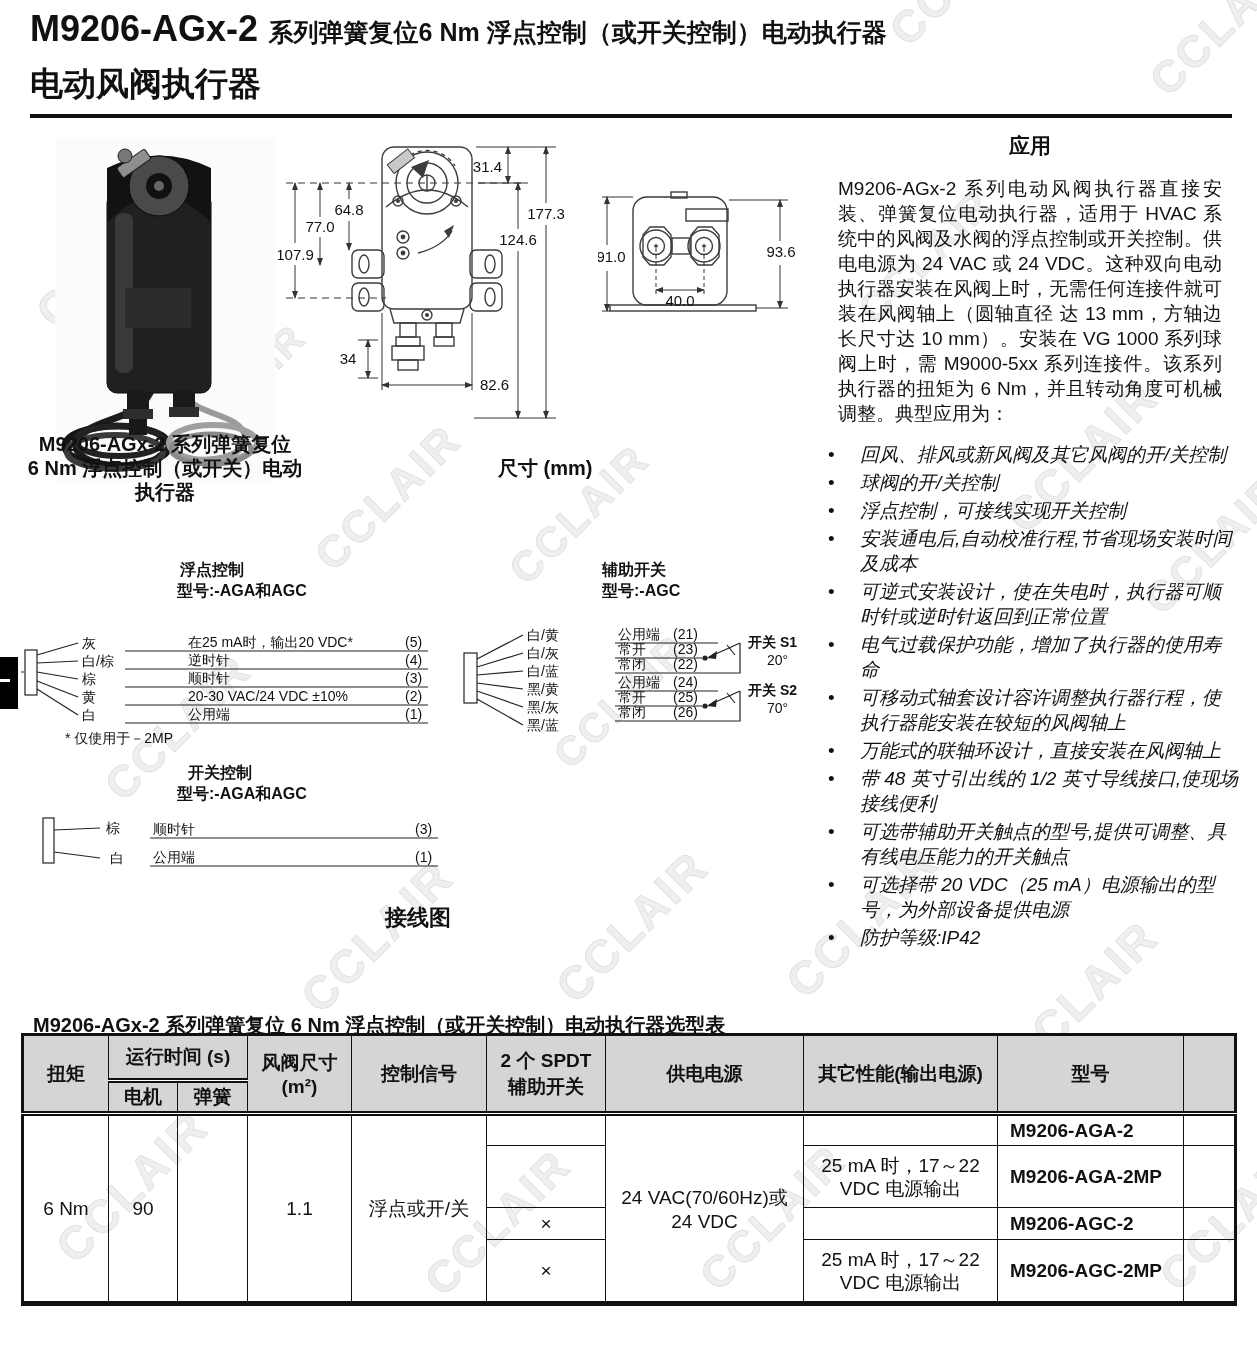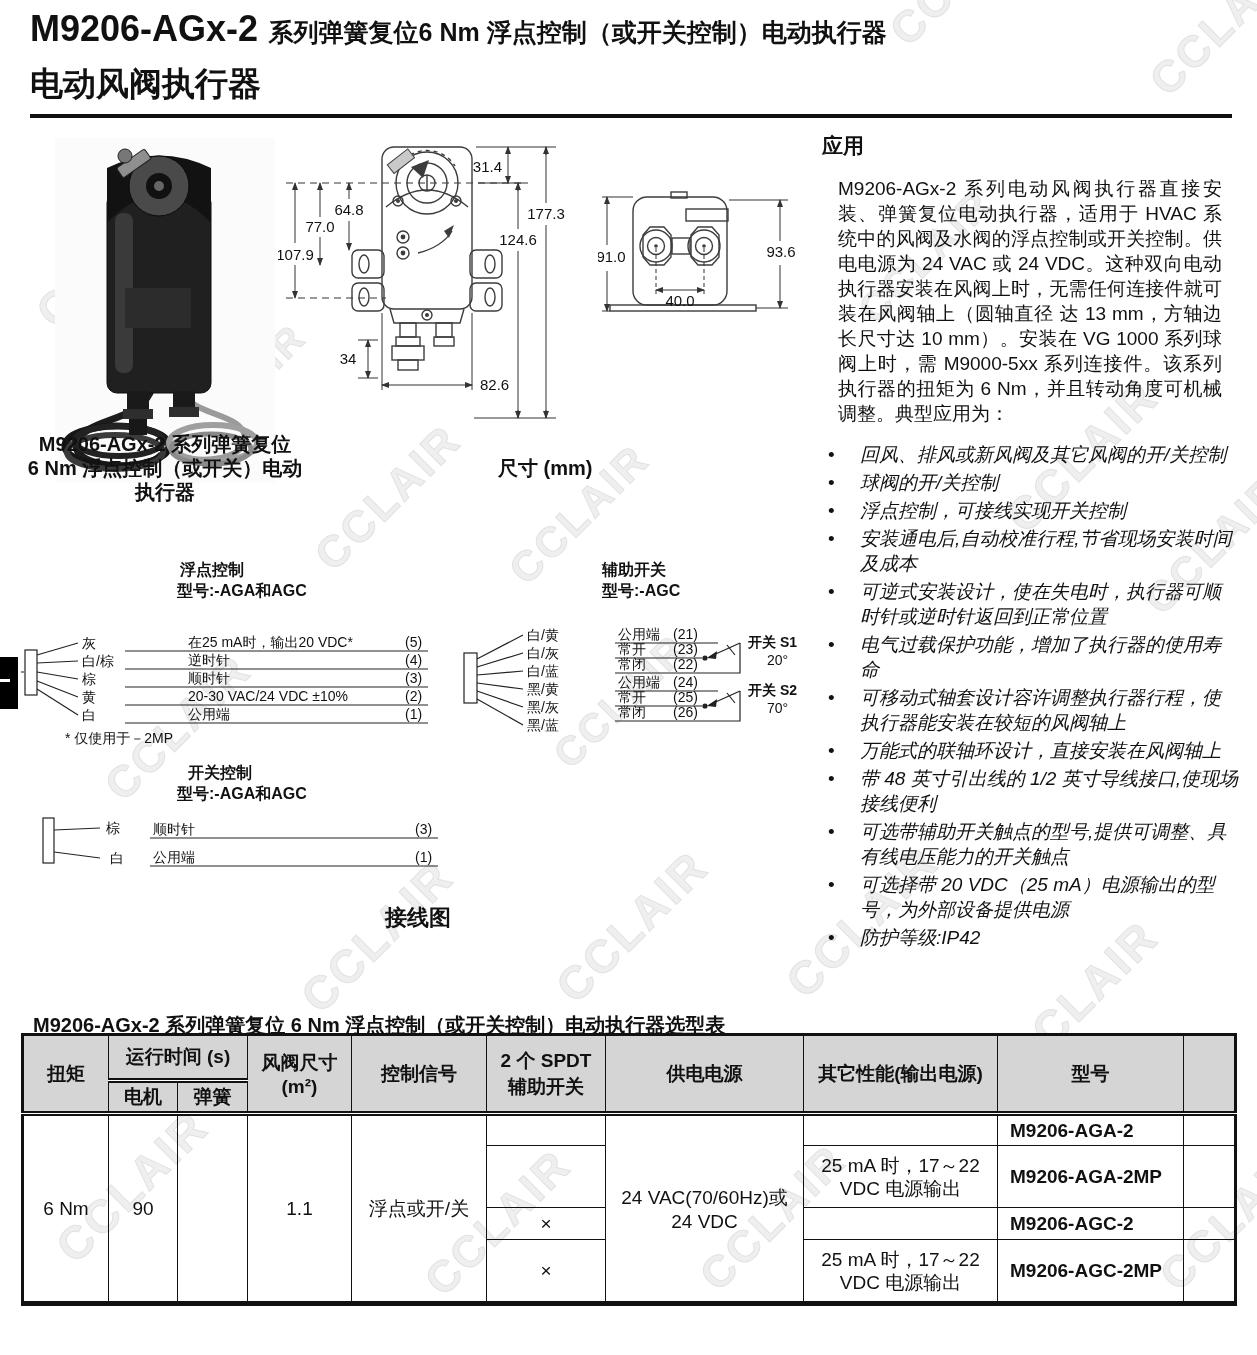--- a/index.html
+++ b/index.html
@@ -15,21 +15,21 @@
   .h1 .m{font-size:36px;font-weight:bold;letter-spacing:0px;}
   .h1 .r{font-size:25px;font-weight:bold;margin-left:6px;}
   .h2{left:30px;top:62px;font-size:33px;font-weight:bold;}
   .rule{left:30px;top:114px;width:1202px;height:4px;background:#111;}
   
   .photo-cap{left:25px;top:432px;width:280px;text-align:center;font-size:20px;
              font-weight:bold;line-height:24px;}
   .dim-label{left:498px;top:455px;font-size:20px;font-weight:bold;}
   
   .rightcol{left:822px;top:132px;width:416px;}
-  .sec-h{font-size:21px;font-weight:bold;margin:0 0 4px 0;}
+  .sec-h{font-size:21px;font-weight:bold;margin:0 0 4px 0;text-align:center;}
   .app-body{font-size:19px;line-height:25px;text-align:justify;margin:16px;}
   .bul{display:flex;font-size:19px;line-height:25px;margin-top:3px;}
   .bul .dot{width:38px;padding-left:6px;box-sizing:border-box;}
   .bul .tx{flex:1;font-style:italic;}
   .feat-gap{margin-top:27px;}
   
   .wire-cap{left:385px;top:903px;font-size:22px;font-weight:bold;text-align:right;}
   .side-tab{left:0;top:657px;width:18px;height:52px;background:#000;}
   .side-tab .dash{position:absolute;left:0;top:22px;width:10px;height:3px;background:#fff;}
   

